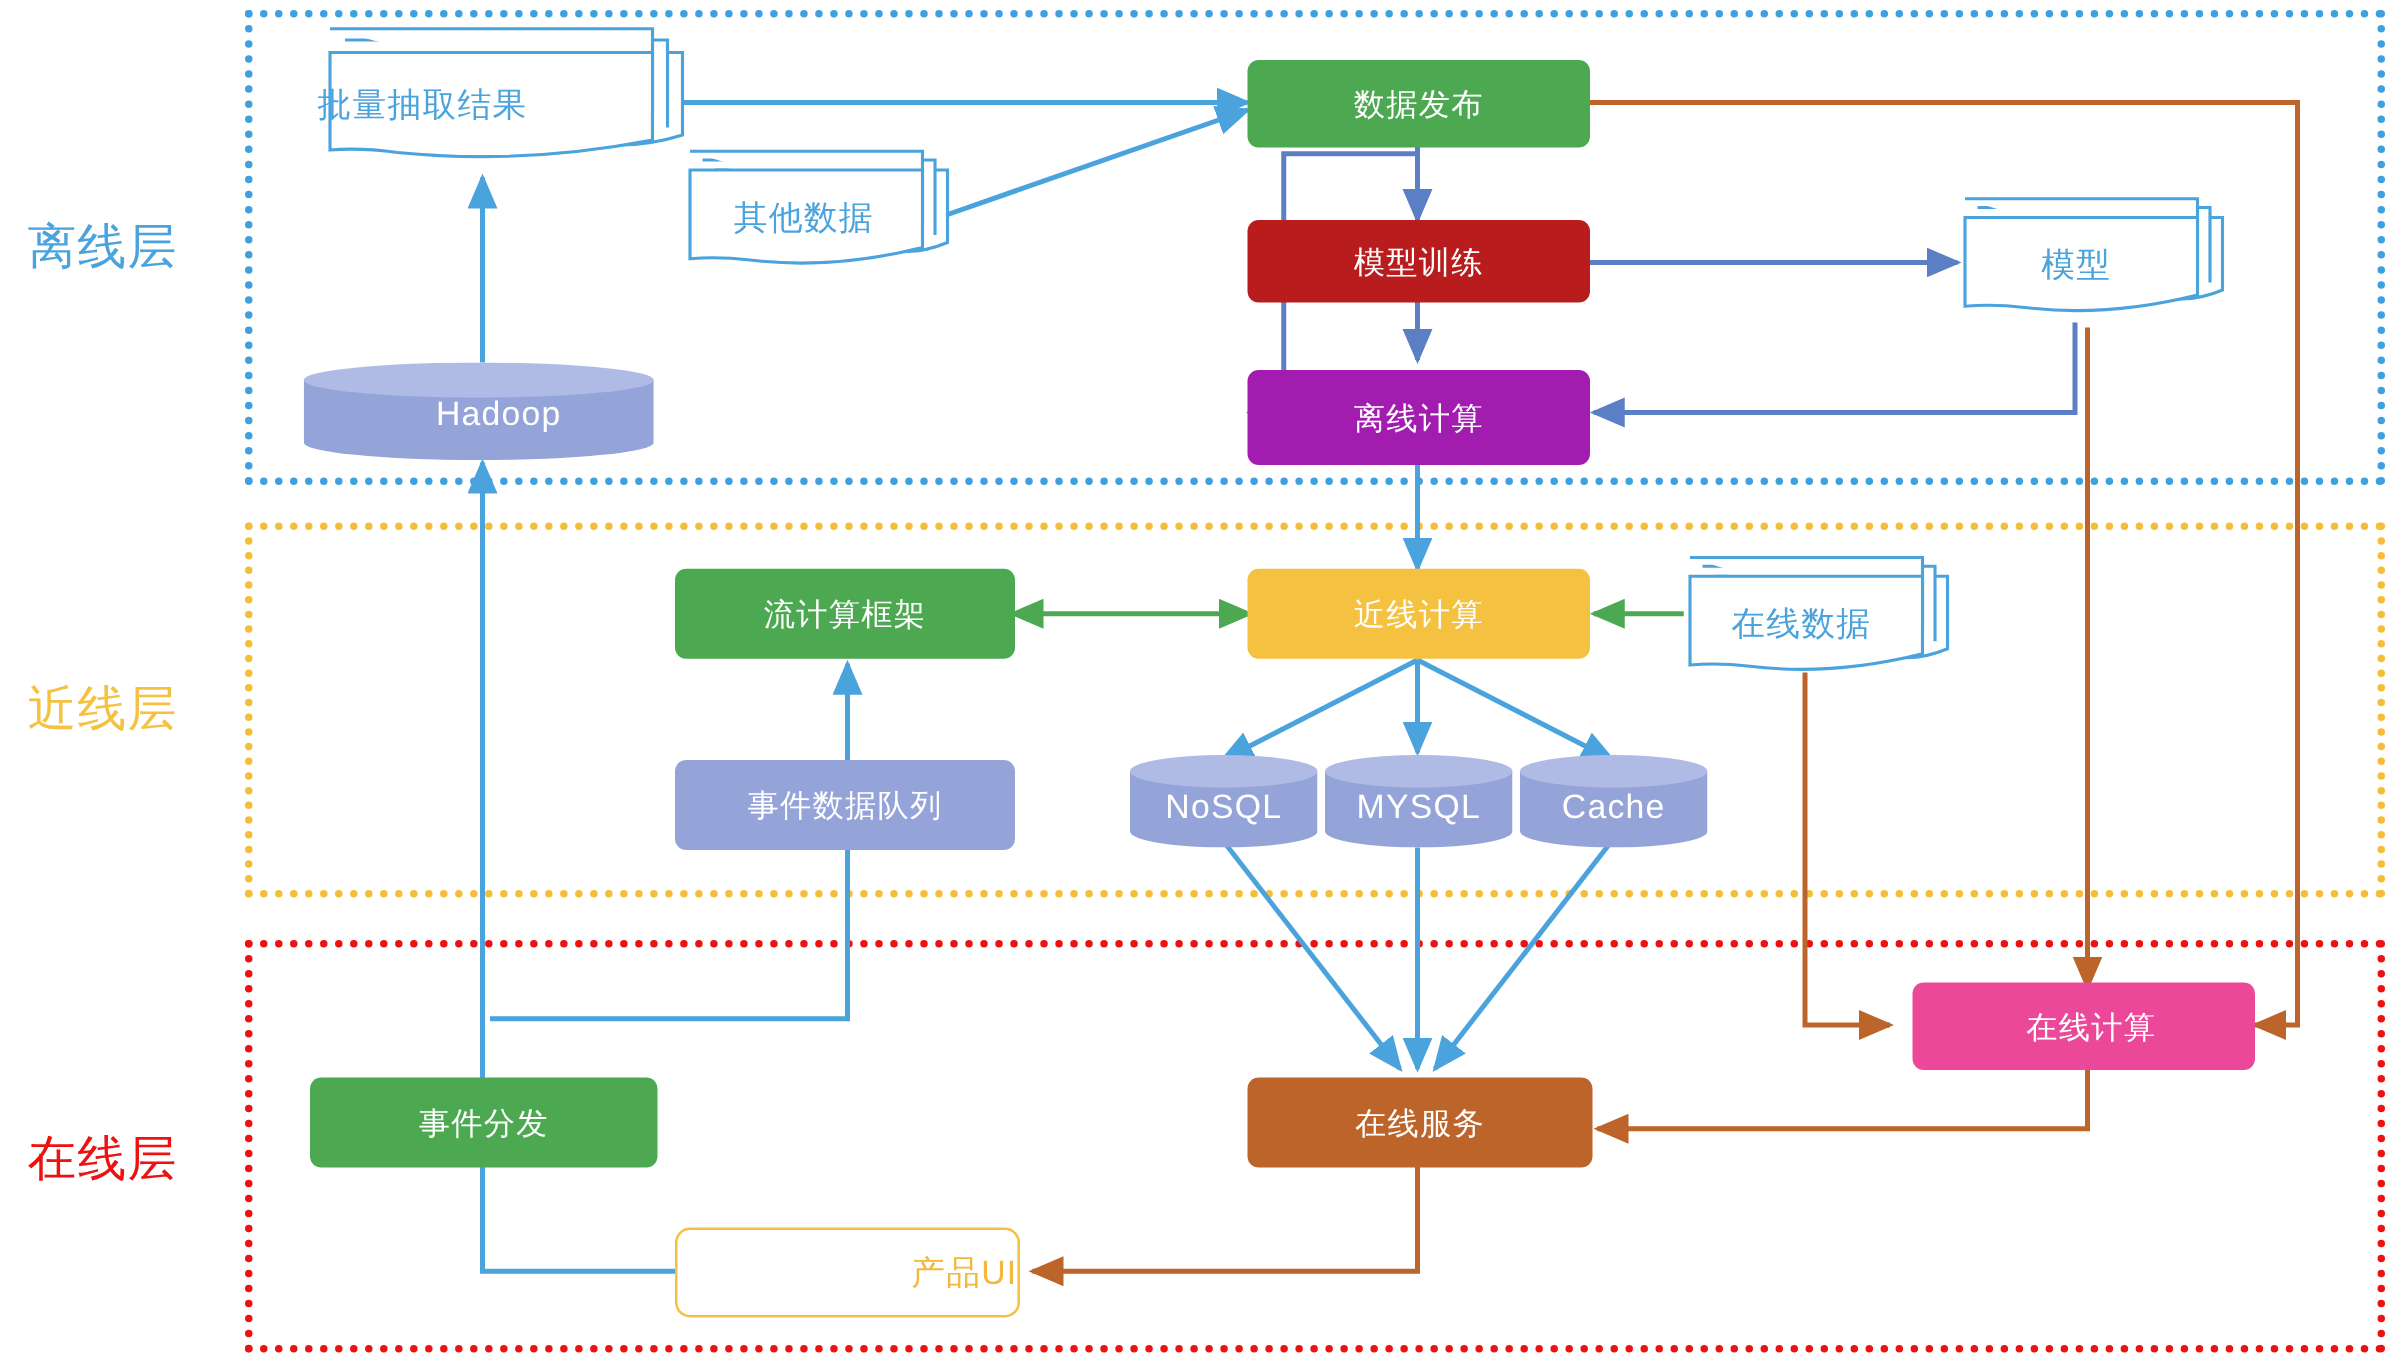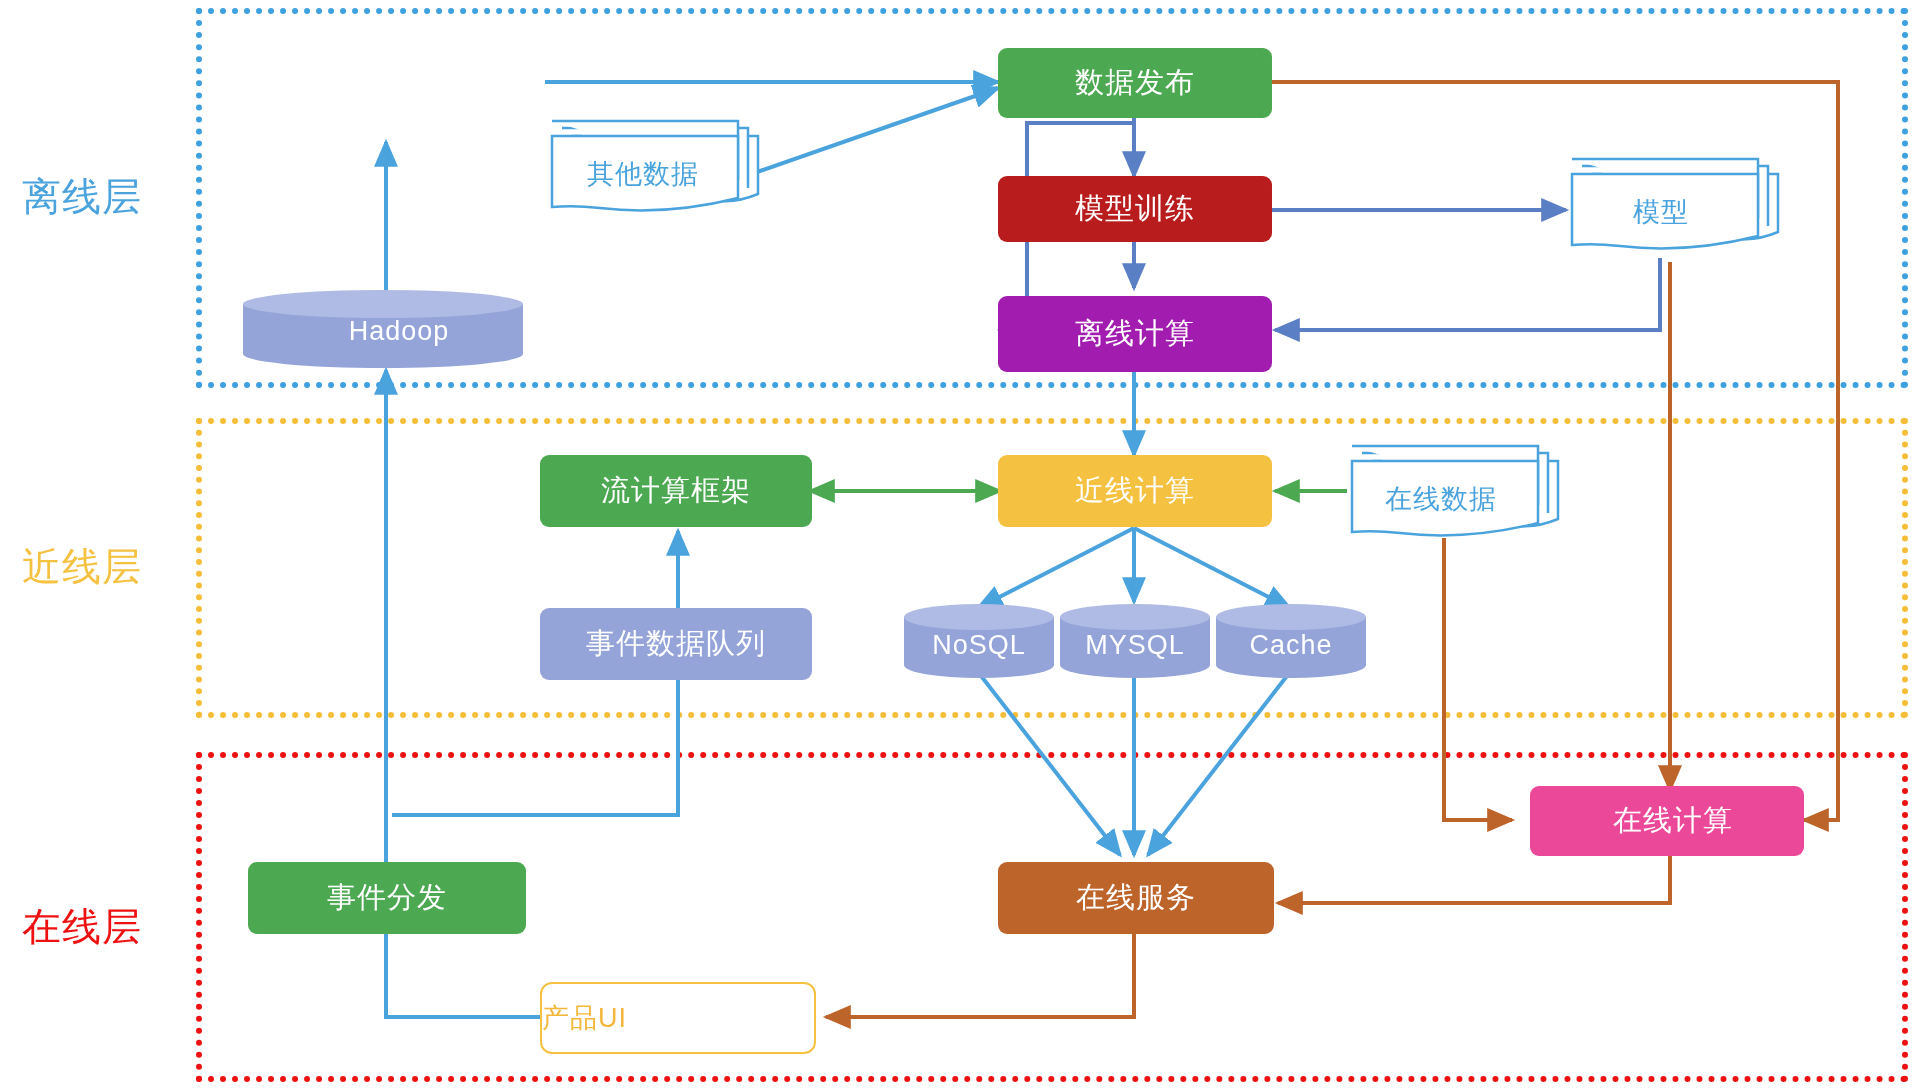--- a/index.html
+++ b/index.html
@@ -4,28 +4,28 @@
 <style>
   html,body{margin:0;padding:0;background:#ffffff;}
   body{font-family:"Liberation Sans","DejaVu Sans",sans-serif;}
   #stage{position:relative;width:1920px;height:1089px;background:#fff;overflow:hidden;}
   #wire{position:absolute;left:0;top:0;width:1920px;height:1089px;pointer-events:none;}
   .layer-band{position:absolute;box-sizing:border-box;}
   .band-offline{left:196px;top:8px;width:1712px;height:380px;border:6px dotted #3FA0E0;}
   .band-nearline{left:196px;top:418px;width:1712px;height:300px;border:6px dotted #F5BE38;}
   .band-online{left:196px;top:752px;width:1712px;height:330px;border:6px dotted #EE1111;}
   .layer-label{position:absolute;font-size:39px;letter-spacing:1px;white-space:nowrap;}
-  .node{position:absolute;box-sizing:border-box;display:flex;align-items:center;justify-content:center;text-align:center;color:#ffffff;font-size:29px;border-radius:9px;letter-spacing:1px;}
+  .node{position:absolute;box-sizing:border-box;display:flex;align-items:center;justify-content:center;text-align:center;color:#ffffff;font-size:25px;border-radius:9px;letter-spacing:1px;}
   .doc-wrap{position:absolute;}
   .doc-wrap svg{display:block;overflow:visible;}
   .doc-label{position:absolute;width:100%;text-align:center;color:#4BA3DE;font-size:27px;letter-spacing:1px;pointer-events:none;}
   .cyl{position:absolute;}
   .cyl svg{display:block;}
   .cyl-label{position:absolute;width:100%;text-align:center;color:#ffffff;font-size:27px;letter-spacing:1px;pointer-events:none;}
-  .ui-node{position:absolute;box-sizing:border-box;display:flex;align-items:center;justify-content:flex-start;background:#ffffff;border:2.5px solid #F5C141;border-radius:12px;color:#F3B73B;font-size:27px;letter-spacing:1px;}
+  .ui-node{position:absolute;box-sizing:border-box;display:flex;align-items:center;justify-content:flex-end;background:#ffffff;border:2.5px solid #F5C141;border-radius:12px;color:#F3B73B;font-size:27px;letter-spacing:1px;}
 </style>
 </head>
 <body>
 
 <div id="stage">
 
   <div class="layer-band band-offline"></div>
   <div class="layer-band band-nearline"></div>
   <div class="layer-band band-online"></div>
 
@@ -103,20 +103,29 @@
       <path d="M1444,538 L1444,820 L1512,820" stroke="#BC642A" marker-end="url(#ahOrange)"></path>
 
       <path d="M1670,262 L1670,790" stroke="#BC642A" marker-end="url(#ahOrange)"></path>
 
       <path d="M1670,852 L1670,903 L1278,903" stroke="#BC642A" marker-end="url(#ahOrange)"></path>
 
       <path d="M1134,905 L1134,1017 L826,1017" stroke="#BC642A" marker-end="url(#ahOrange)"></path>
     </g>
   </svg>
 
+  <div class="doc-wrap" style="left:258px;top:22px;width:300px;height:120px;">
+    <svg width="300" height="120" viewBox="0 0 300 120">
+      <path d="M30,20 L288,20 L288,86 Q250,98 212,92 L212,20" fill="#fff" stroke="#4BA3DE" stroke-width="2.5"></path>
+      <path d="M18,10 L276,10 L276,80" fill="#fff" stroke="#4BA3DE" stroke-width="2.5"></path>
+      <path d="M6,1 L264,1 L264,70" fill="#fff" stroke="#4BA3DE" stroke-width="2.5"></path>
+      <path d="M6,20 L264,20 L264,90 Q160,110 60,100 Q30,96 6,98 Z" fill="#fff" stroke="#4BA3DE" stroke-width="2.5"></path>
+    </svg>
+    <div class="doc-label" style="left:-70px;top:44px;">批量抽取结果</div>
+  </div>
 
   <div class="doc-wrap" style="left:548px;top:120px;width:222px;height:110px;">
     <svg width="222" height="110" viewBox="0 0 222 110">
       <path d="M24,16 L210,16 L210,74 Q186,84 166,80 L166,16" fill="#fff" stroke="#4BA3DE" stroke-width="2.5"></path>
       <path d="M14,8 L200,8 L200,68" fill="#fff" stroke="#4BA3DE" stroke-width="2.5"></path>
       <path d="M4,1 L190,1 L190,60" fill="#fff" stroke="#4BA3DE" stroke-width="2.5"></path>
       <path d="M4,16 L190,16 L190,78 Q118,96 52,88 Q26,85 4,87 Z" fill="#fff" stroke="#4BA3DE" stroke-width="2.5"></path>
     </svg>
     <div class="doc-label" style="left:-16px;top:36px;">其他数据</div>
   </div>

